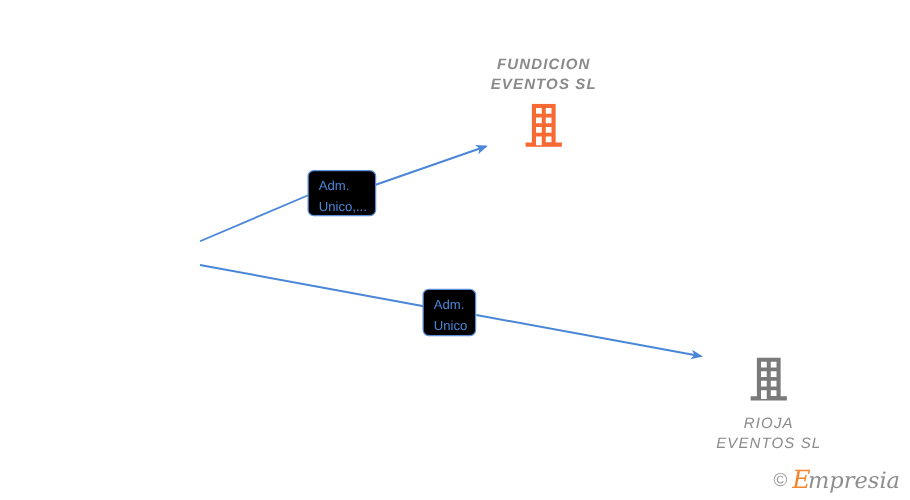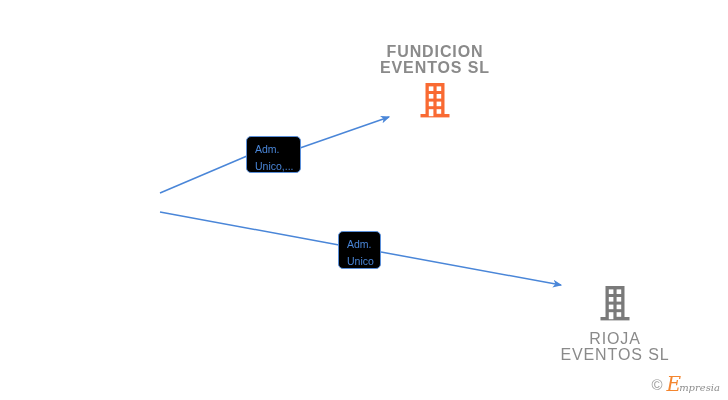--- a/index.html
+++ b/index.html
@@ -27,25 +27,26 @@
     height: 400px;
   }
 
   
   .node {
     position: absolute;
     text-align: center;
     user-select: none;
   }
   .node-label {
-    font-size: 16px;
+    font-size: 12px;
     line-height: 15.5px;
     color: #8a8a8a;
     letter-spacing: 0.4px;
     white-space: pre-line;
+    font-style: italic;
   }
   .node-label.company {
     font-weight: bold;
     letter-spacing: 0.9px;
   }
   .node-label.company-plain {
     font-weight: normal;
     letter-spacing: 0.9px;
   }
   .node-label.person {
@@ -133,21 +134,21 @@
     font-family: "DejaVu Serif", serif;
     font-style: italic;
     font-size: 20px;
     color: #f4862f;
     line-height: 1;
     margin-right: -2px;
   }
   .wm-rest {
     font-family: "DejaVu Serif", serif;
     font-style: italic;
-    font-size: 10px;
+    font-size: 18px;
     color: #8e8e8e;
     line-height: 1;
   }
 </style>
 </head>
 <body>
 
 <div id="canvas">
 
   <svg id="edges" viewBox="0 0 728 400" width="728" height="400" xmlns="http://www.w3.org/2000/svg">

